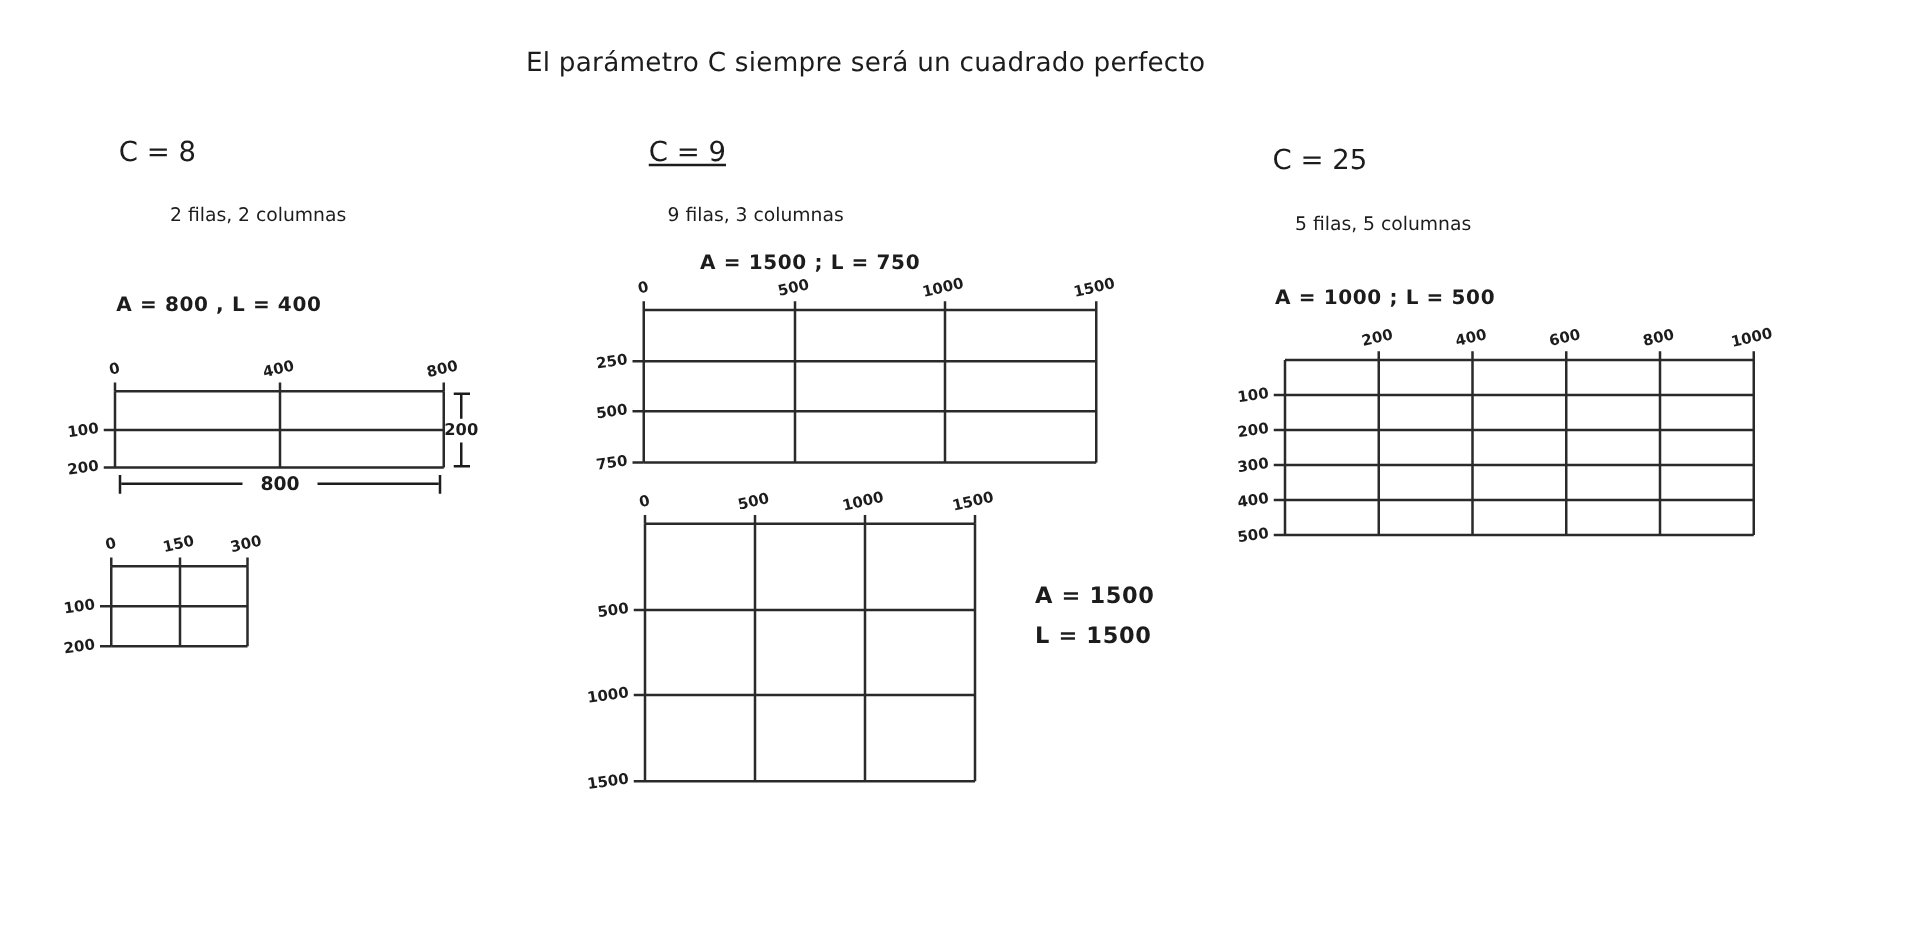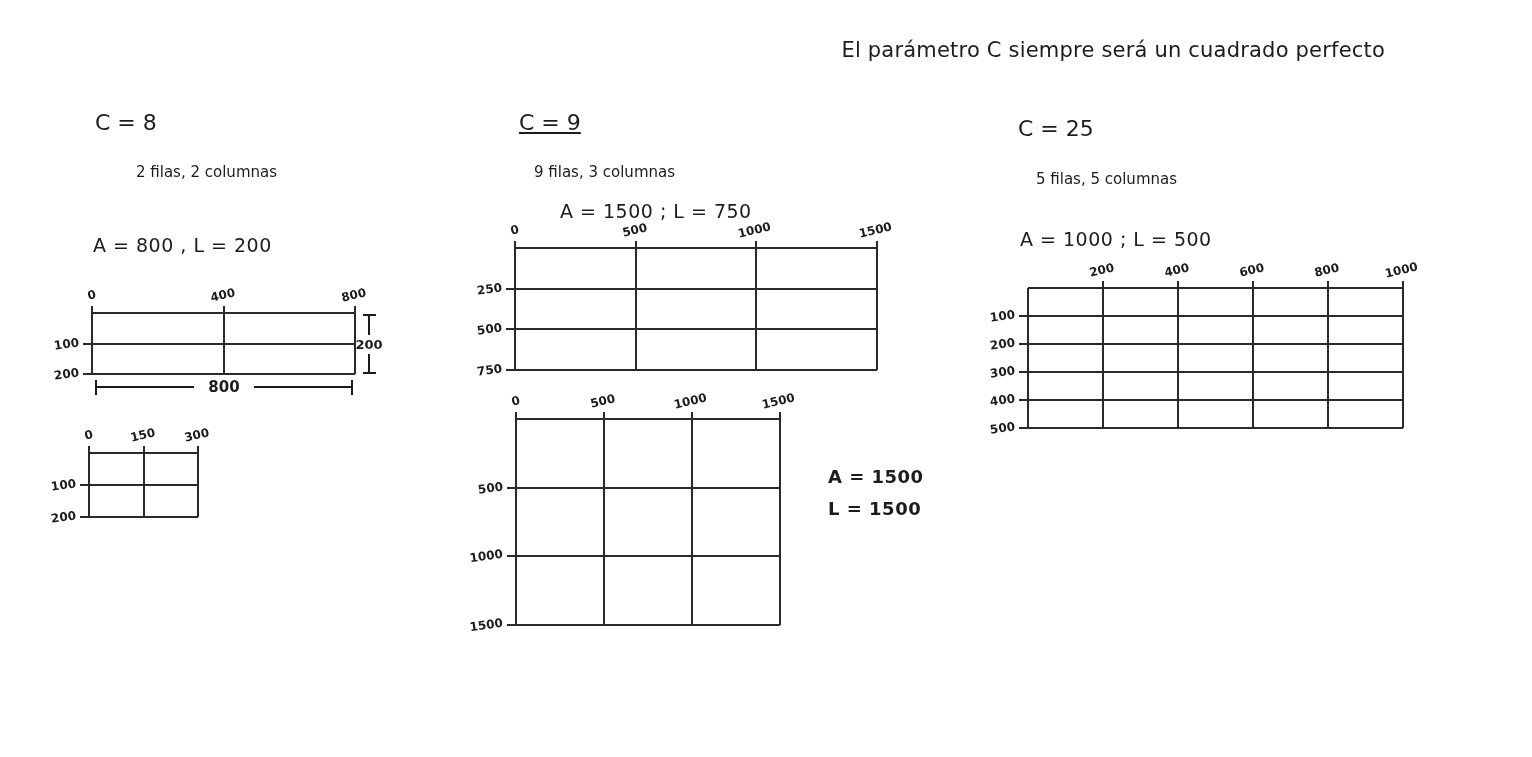--- a/index.html
+++ b/index.html
@@ -1,26 +1,26 @@
 <!DOCTYPE html>
 <html><head>
 <meta charset="utf-8">
 <style>
   html, body { margin:0; padding:0; background:#ffffff; }
   .board {
     position:relative; width:1532px; height:757px; background:#ffffff;
     font-family:"DejaVu Sans", sans-serif; color:#1c1c1c; overflow:hidden;
   }
   .title {
-    position:absolute; left:0; top:38px; width:1385px; text-align:right;
+    position:absolute; left:0; top:38px; width:1385px; text-align:center;
     font-size:21px; letter-spacing:0.2px;
   }
   .c-label   { position:absolute; font-size:22px; }
   .dims      { position:absolute; font-size:15px; }
-  .params    { position:absolute; font-size:19px; font-weight:normal; letter-spacing:0.5px; }
+  .params    { position:absolute; font-size:16px; font-weight:bold; letter-spacing:0.5px; }
   .grid      { position:absolute; }
   .gl        { position:absolute; background:#2a2a2a; }
   .gl.v      { top:0; bottom:0; width:2px; margin-left:-1px; }
   .gl.h      { left:0; right:0; height:2px; margin-top:-1px; }
   .tickmark  { position:absolute; background:#2a2a2a; }
   .tickmark.top  { top:-7px; width:2px; height:7px; margin-left:-1px; }
   .tickmark.left { left:-9px; width:9px; height:2px; margin-top:-1px; }
   .tick      { position:absolute; font-size:12px; font-weight:bold; white-space:nowrap; }
   .tick.top  { top:-25px; transform:translateX(-55%) rotate(-13deg); }
   .tick.left { left:-13px; transform:translate(-100%,-50%) rotate(-8deg); }
@@ -38,21 +38,21 @@
 </style>
 </head>
 <body>
 
 <div class="board">
 
   <div class="title">El parámetro C siempre será un cuadrado perfecto</div>
 
   <div class="c-label" style="left:95px; top:110px;">C = 8</div>
   <div class="dims" style="left:136px; top:163px;">2 filas, 2 columnas</div>
-  <div class="params" style="left:93px; top:234px;">A = 800 ,   L = 200</div>
+  <div class="params" style="left:93px; top:234px;">A = 800 ,   L = 400</div>
 
   <div class="grid" style="left:92px; top:313px; width:263px; height:61px;">
       <div class="gl v" style="left: 0%;"></div>
       <div class="gl v" style="left: 50%;"></div>
       <div class="gl v" style="left: 100%;"></div>
       <div class="gl h" style="top: 0%;"></div>
       <div class="gl h" style="top: 50%;"></div>
       <div class="gl h" style="top: 100%;"></div>
       <div class="tickmark top" style="left: 0%;"></div>
       <span class="tick top" style="left: 0%;">0</span>

